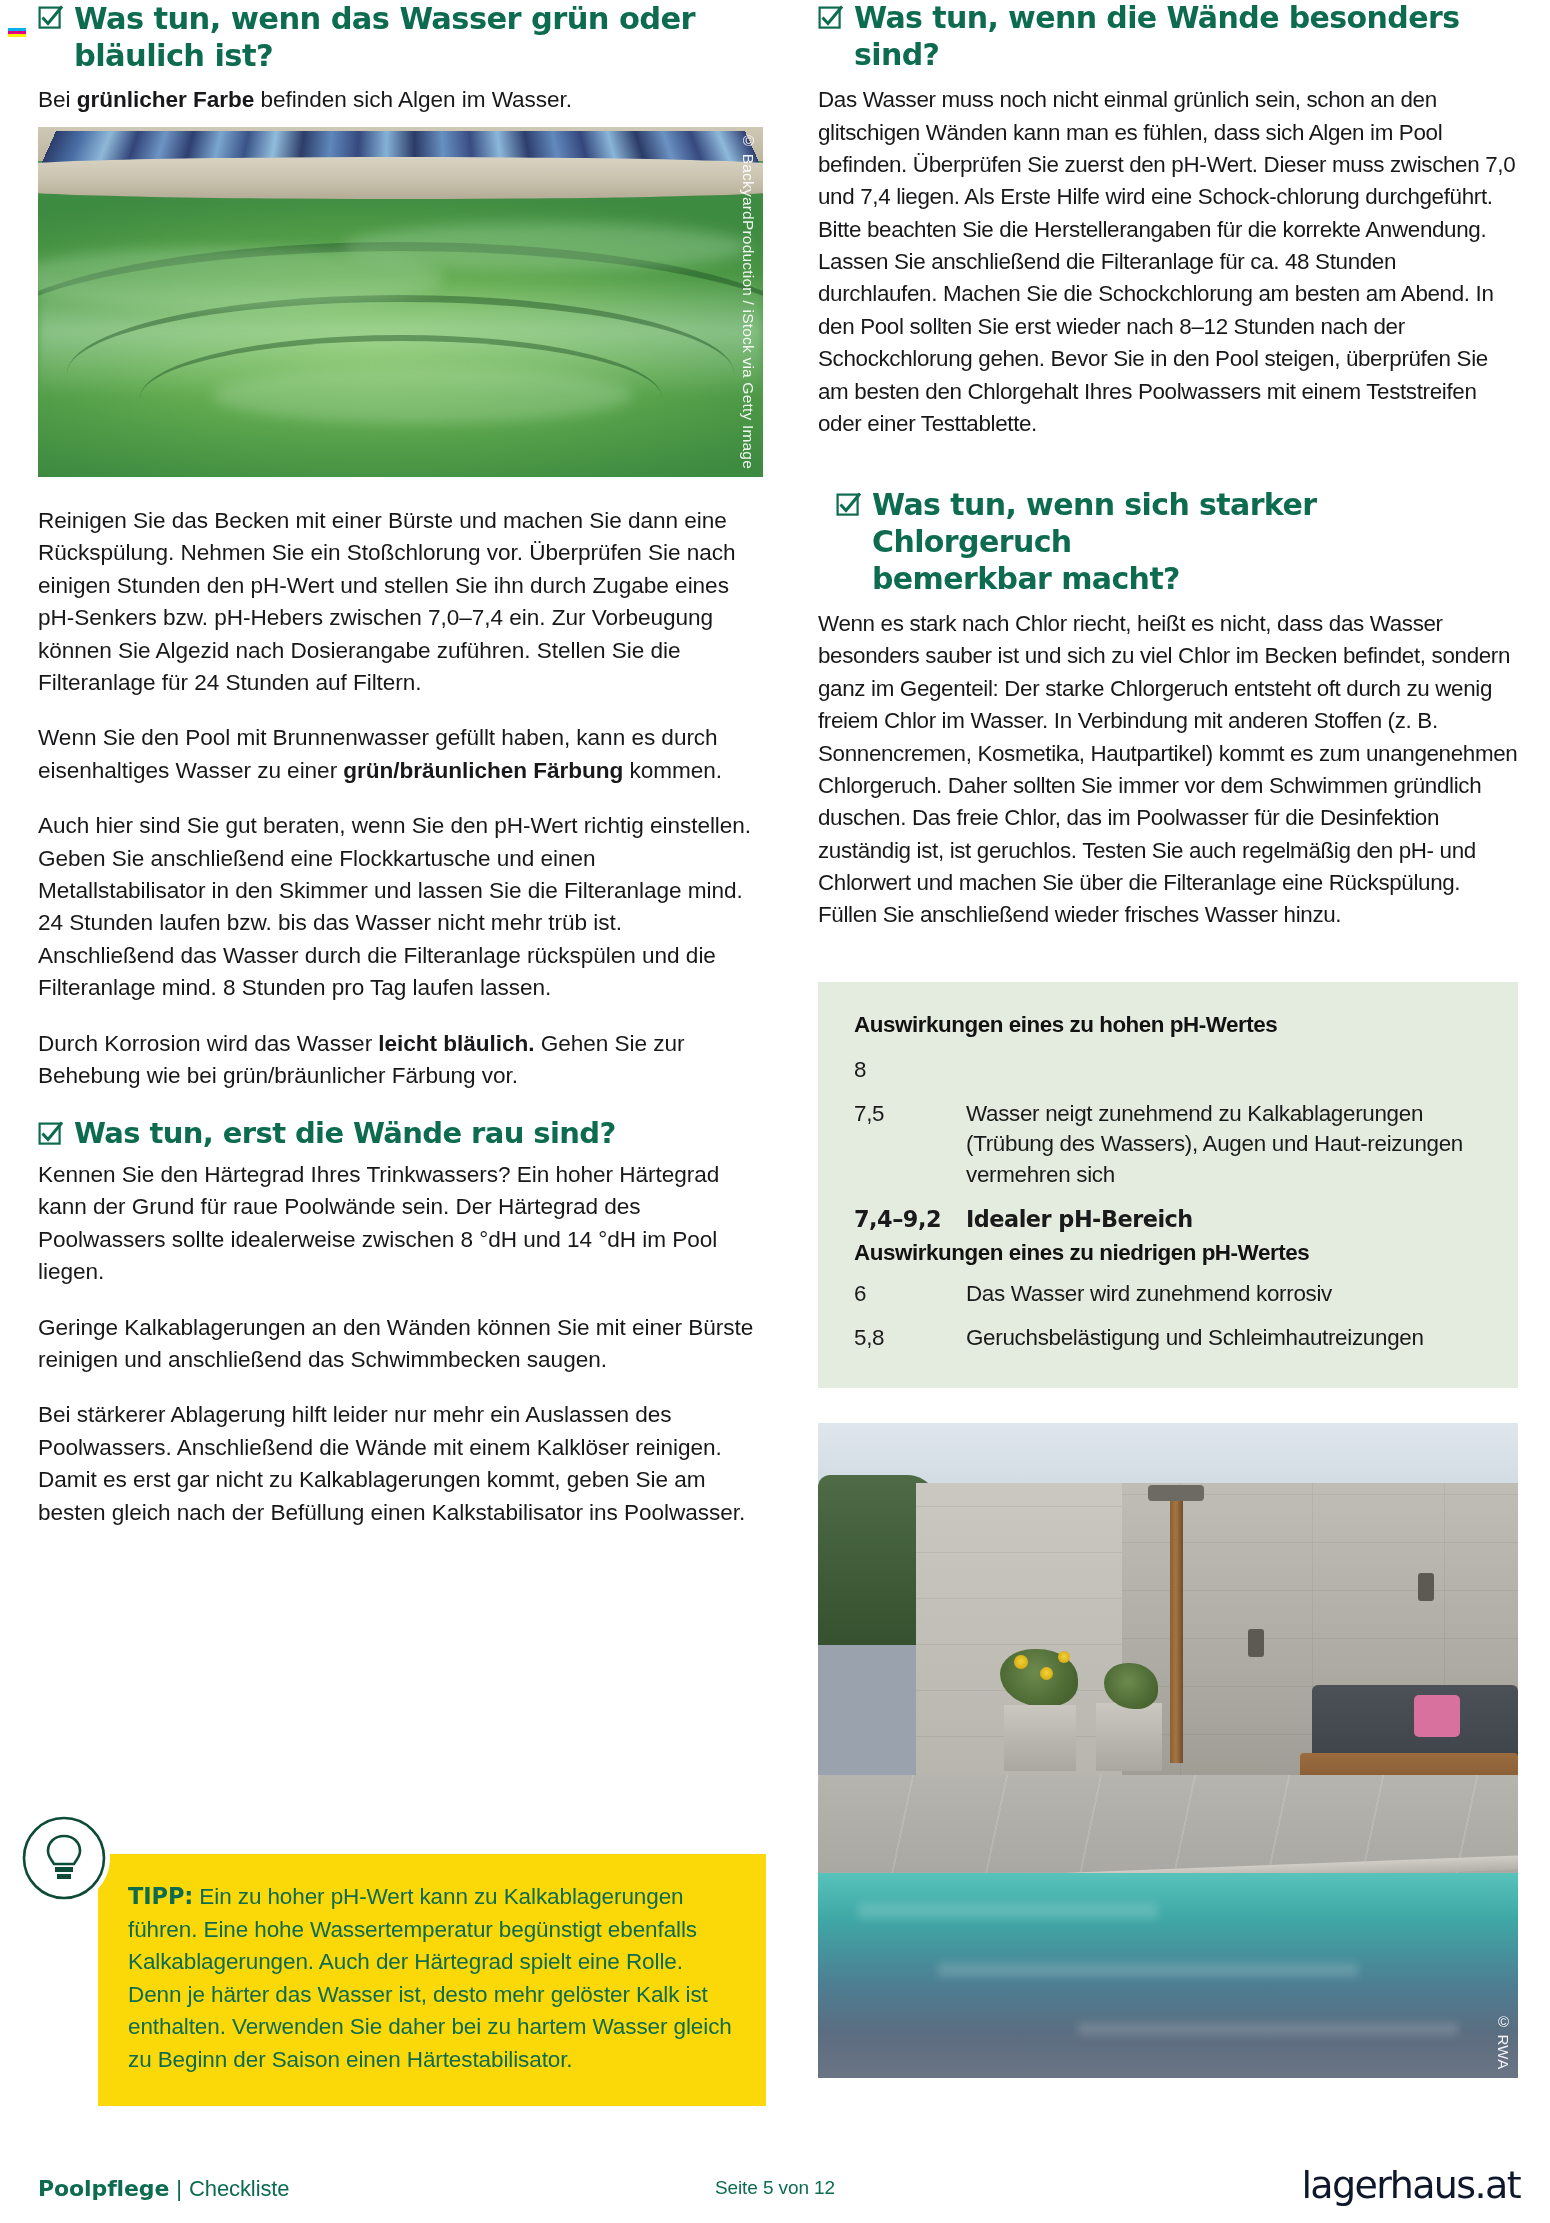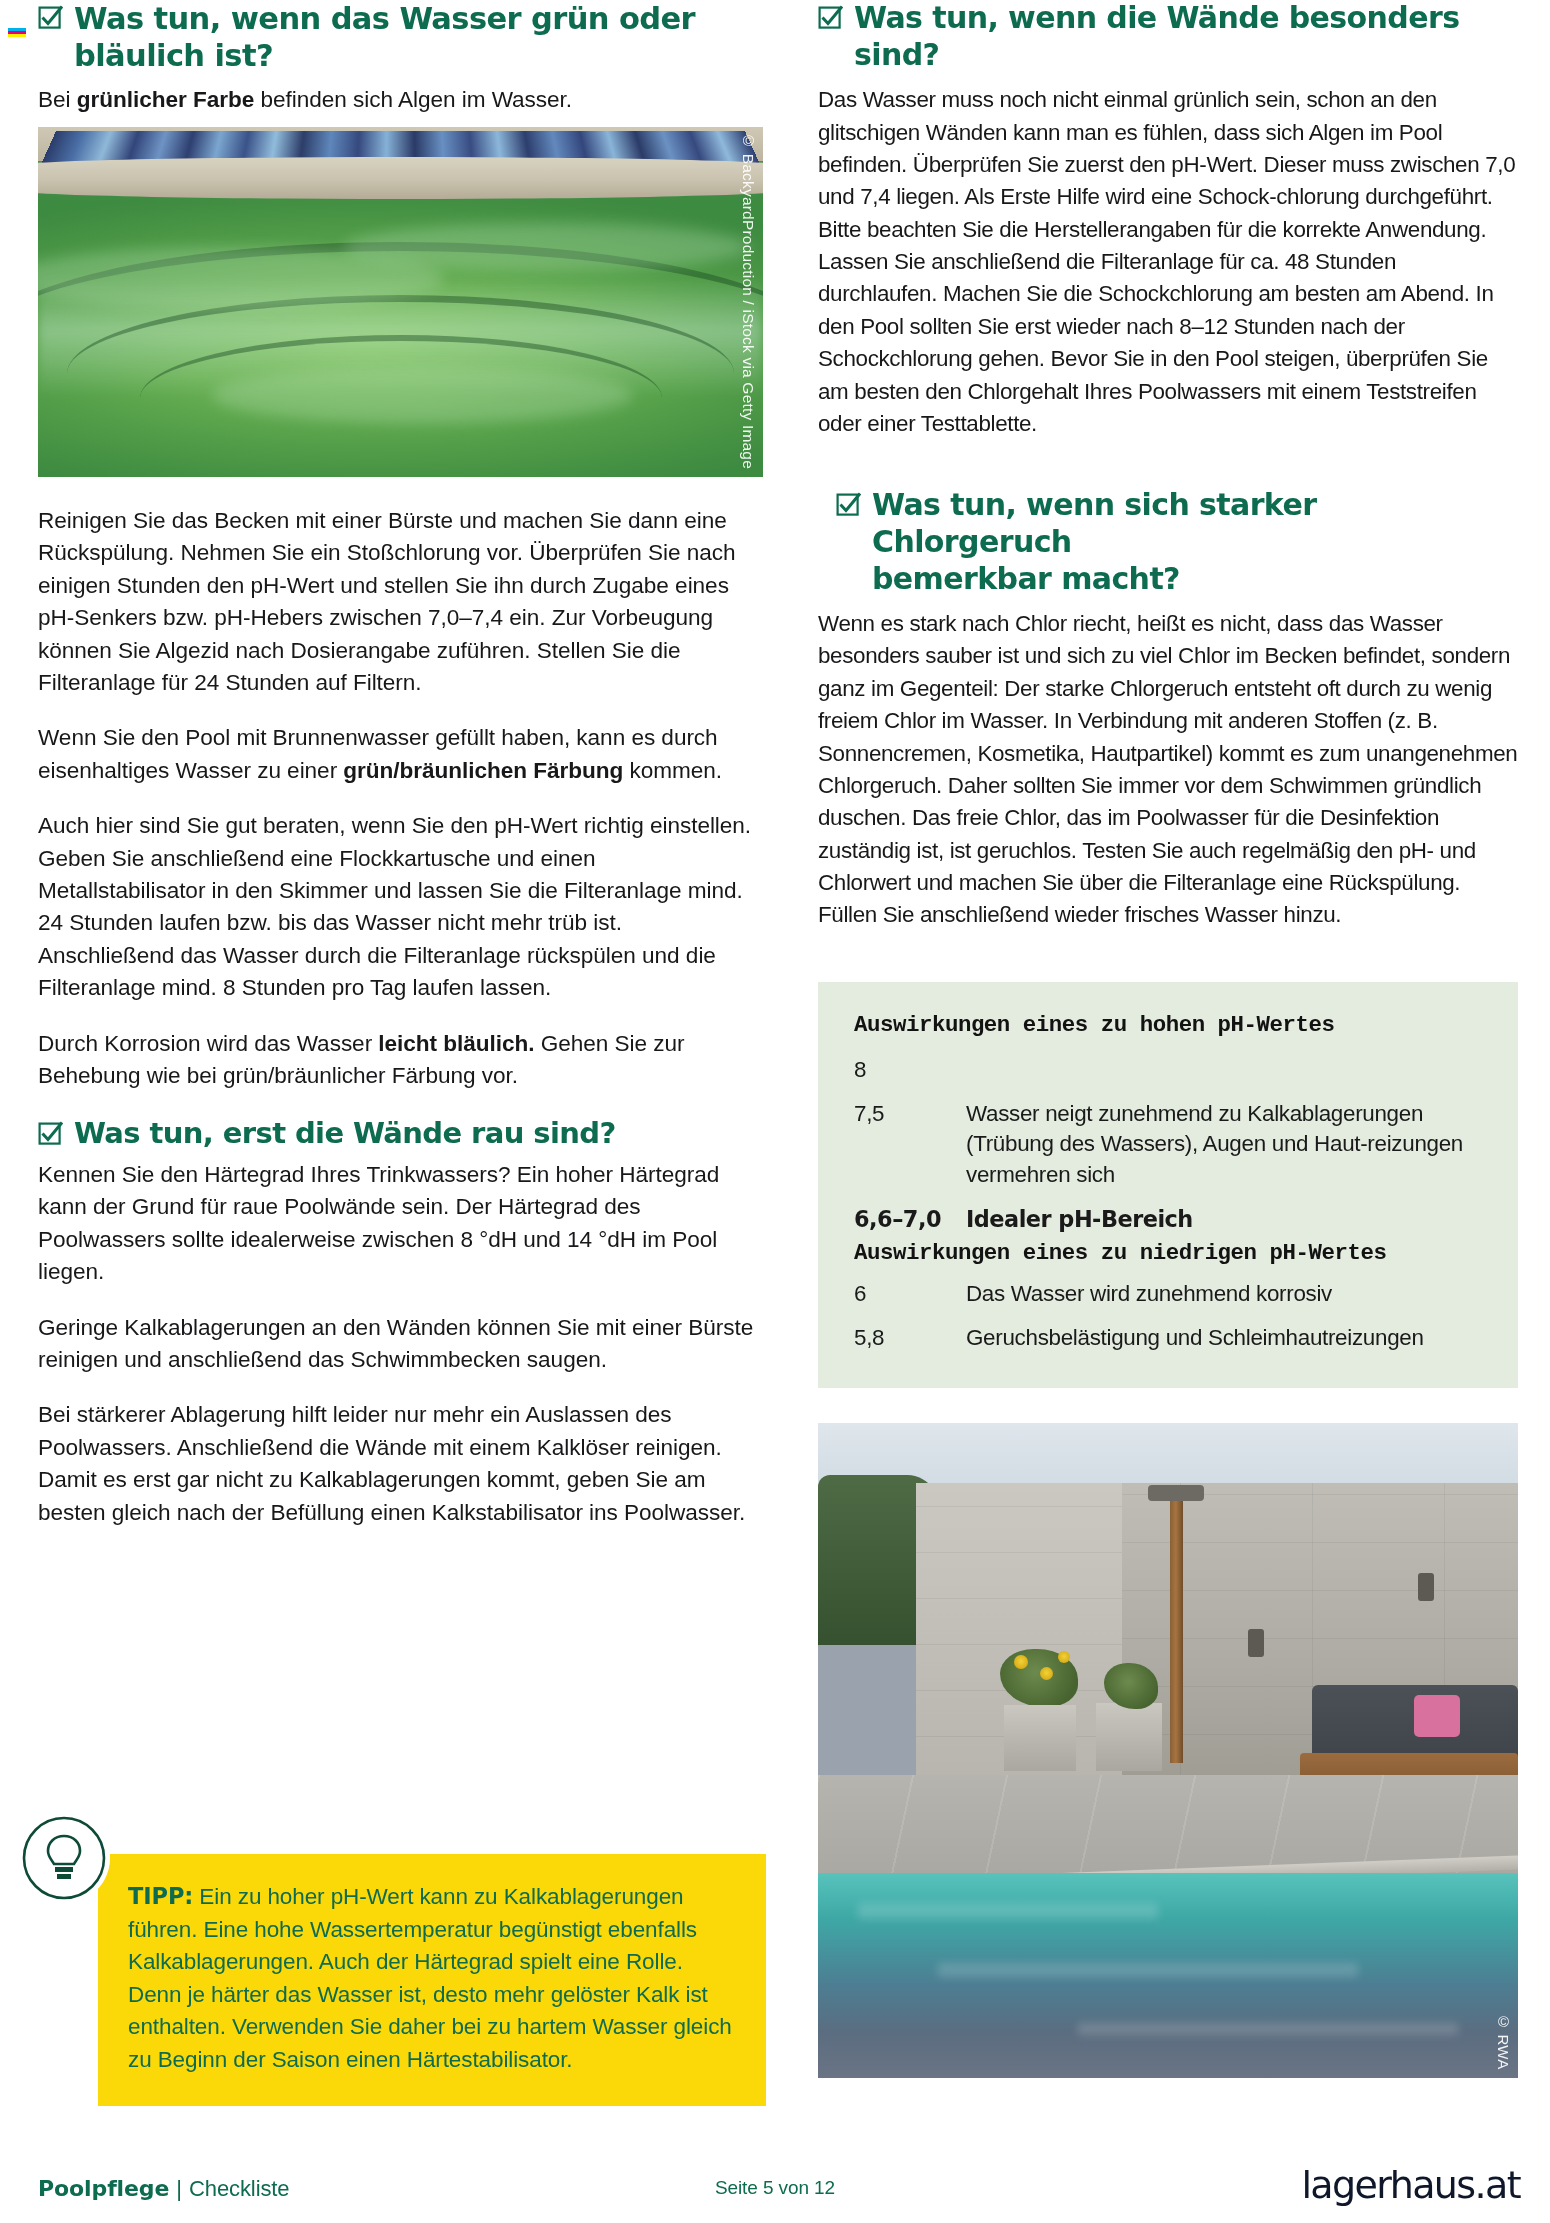--- a/index.html
+++ b/index.html
@@ -238,21 +238,21 @@
   }
   #pool-patio .credit { right: 6px; bottom: 8px; font-size: 15px; }
 
   
   .ph-box {
     background: #e4ecdf;
     padding: 30px 36px 34px 36px;
     margin: 0;
   }
   .ph-box .ph-title {
-    font-family: Liberation Mono, monospace;
+    font-family: Liberation Sans, sans-serif;
     font-weight: bold;
     font-size: 22.4px;
     letter-spacing: -0.45px;
     margin: 0 0 17px 0;
     color: #121212;
   }
   .ph-box .ph-title.mid { margin: 3px 0 13px 0; }
   .ph-row {
     display: flex;
     margin-bottom: 13px;
@@ -445,21 +445,21 @@
 
       <div class="ph-row">
         <span class="k">8</span>
       </div>
       <div class="ph-row">
         <span class="k">7,5</span>
         <span class="v">Wasser neigt zunehmend zu Kalkablagerungen (Trübung des Wassers), Augen und Haut-reizungen vermehren sich</span>
       </div>
 
       <div class="ph-row ideal">
-        <span class="k">6,6–7,0</span>
+        <span class="k">7,4–9,2</span>
         <span class="v">Idealer pH-Bereich</span>
       </div>
 
       <div class="ph-title mid">Auswirkungen eines zu niedrigen pH-Wertes</div>
 
       <div class="ph-row">
         <span class="k">6</span>
         <span class="v">Das Wasser wird zunehmend korrosiv</span>
       </div>
       <div class="ph-row" style="margin-bottom:0">

